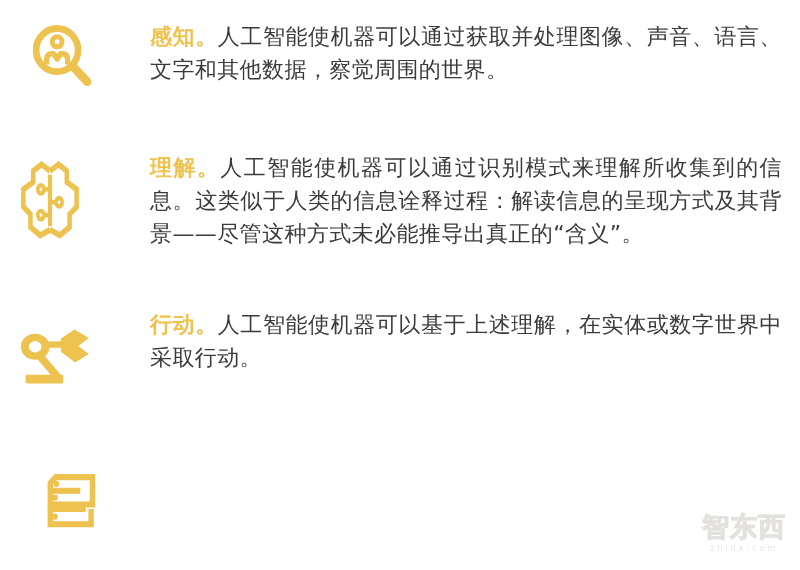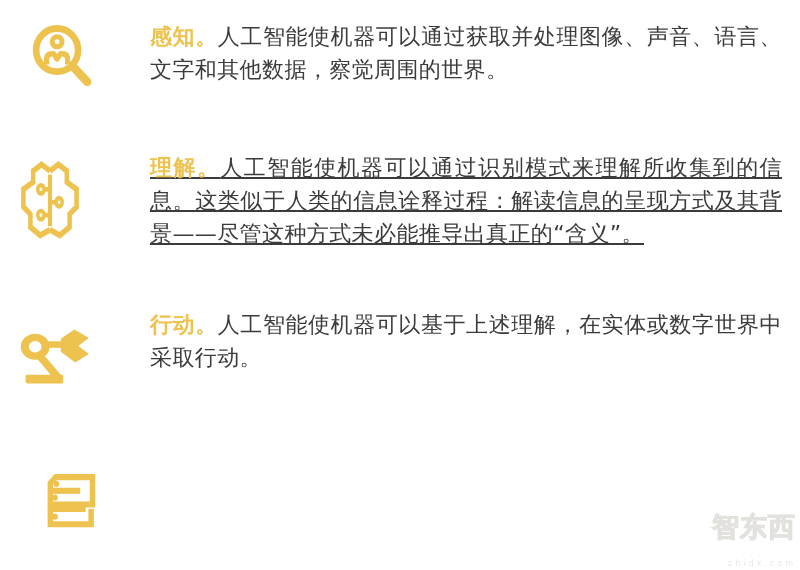--- a/index.html
+++ b/index.html
@@ -15,43 +15,43 @@
     position:absolute; left:150px; width:632px;
     font-size:22px; line-height:33px; letter-spacing:0.4px;
     color:var(--text, #3B3B3B);
     text-align:justify;
   }
   .textblock .title {
     color:var(--accent, #EEC24F);
     font-weight:700;
   }
   .t1 { top:20px; }
-  .t2 { top:151px;text-decoration:underline; }
+  .t2 { top:151px; }
   .t3 { top:308px; }
   .t4 { top:467px; }
   .iconbox { position:absolute; }
   .i1 { left:27px;  top:22px;  width:70px; height:72px; }
   .i2 { left:15px;  top:159px; width:70px; height:92px; }
   .i3 { left:16px;  top:328px; width:80px; height:72px; }
   .i4 { left:34px;  top:468px; width:68px; height:76px; }
   .iconbox svg { width:100%; height:100%; display:block; }
   .st { fill:none; stroke:var(--accent, #EEC24F); }
   .fl { fill:var(--accent, #EEC24F); stroke:none; }
   .watermark {
     position:absolute; left:692px; top:512px; width:104px;
-    text-align:right; user-select:none;
+    text-align:center; user-select:none;
   }
   .wm-logo {
     font-size:27px; font-weight:700; letter-spacing:1px;
     color:#f7f6f4; -webkit-text-stroke:1px #e3e1dd;
     text-shadow:0 0 1px #e8e6e2;
     line-height:30px; white-space:nowrap;
   }
   .wm-domain {
-    margin-top:17px; font-size:8px; letter-spacing:3px;
+    margin-top:2px; font-size:8px; letter-spacing:3px;
     color:#e9e7e3; white-space:nowrap;
   }
 </style>
 </head>
 <body>
 
 <div class="page">
 
   <div class="iconbox i1">
     <svg viewBox="0 0 100 100" preserveAspectRatio="none">

